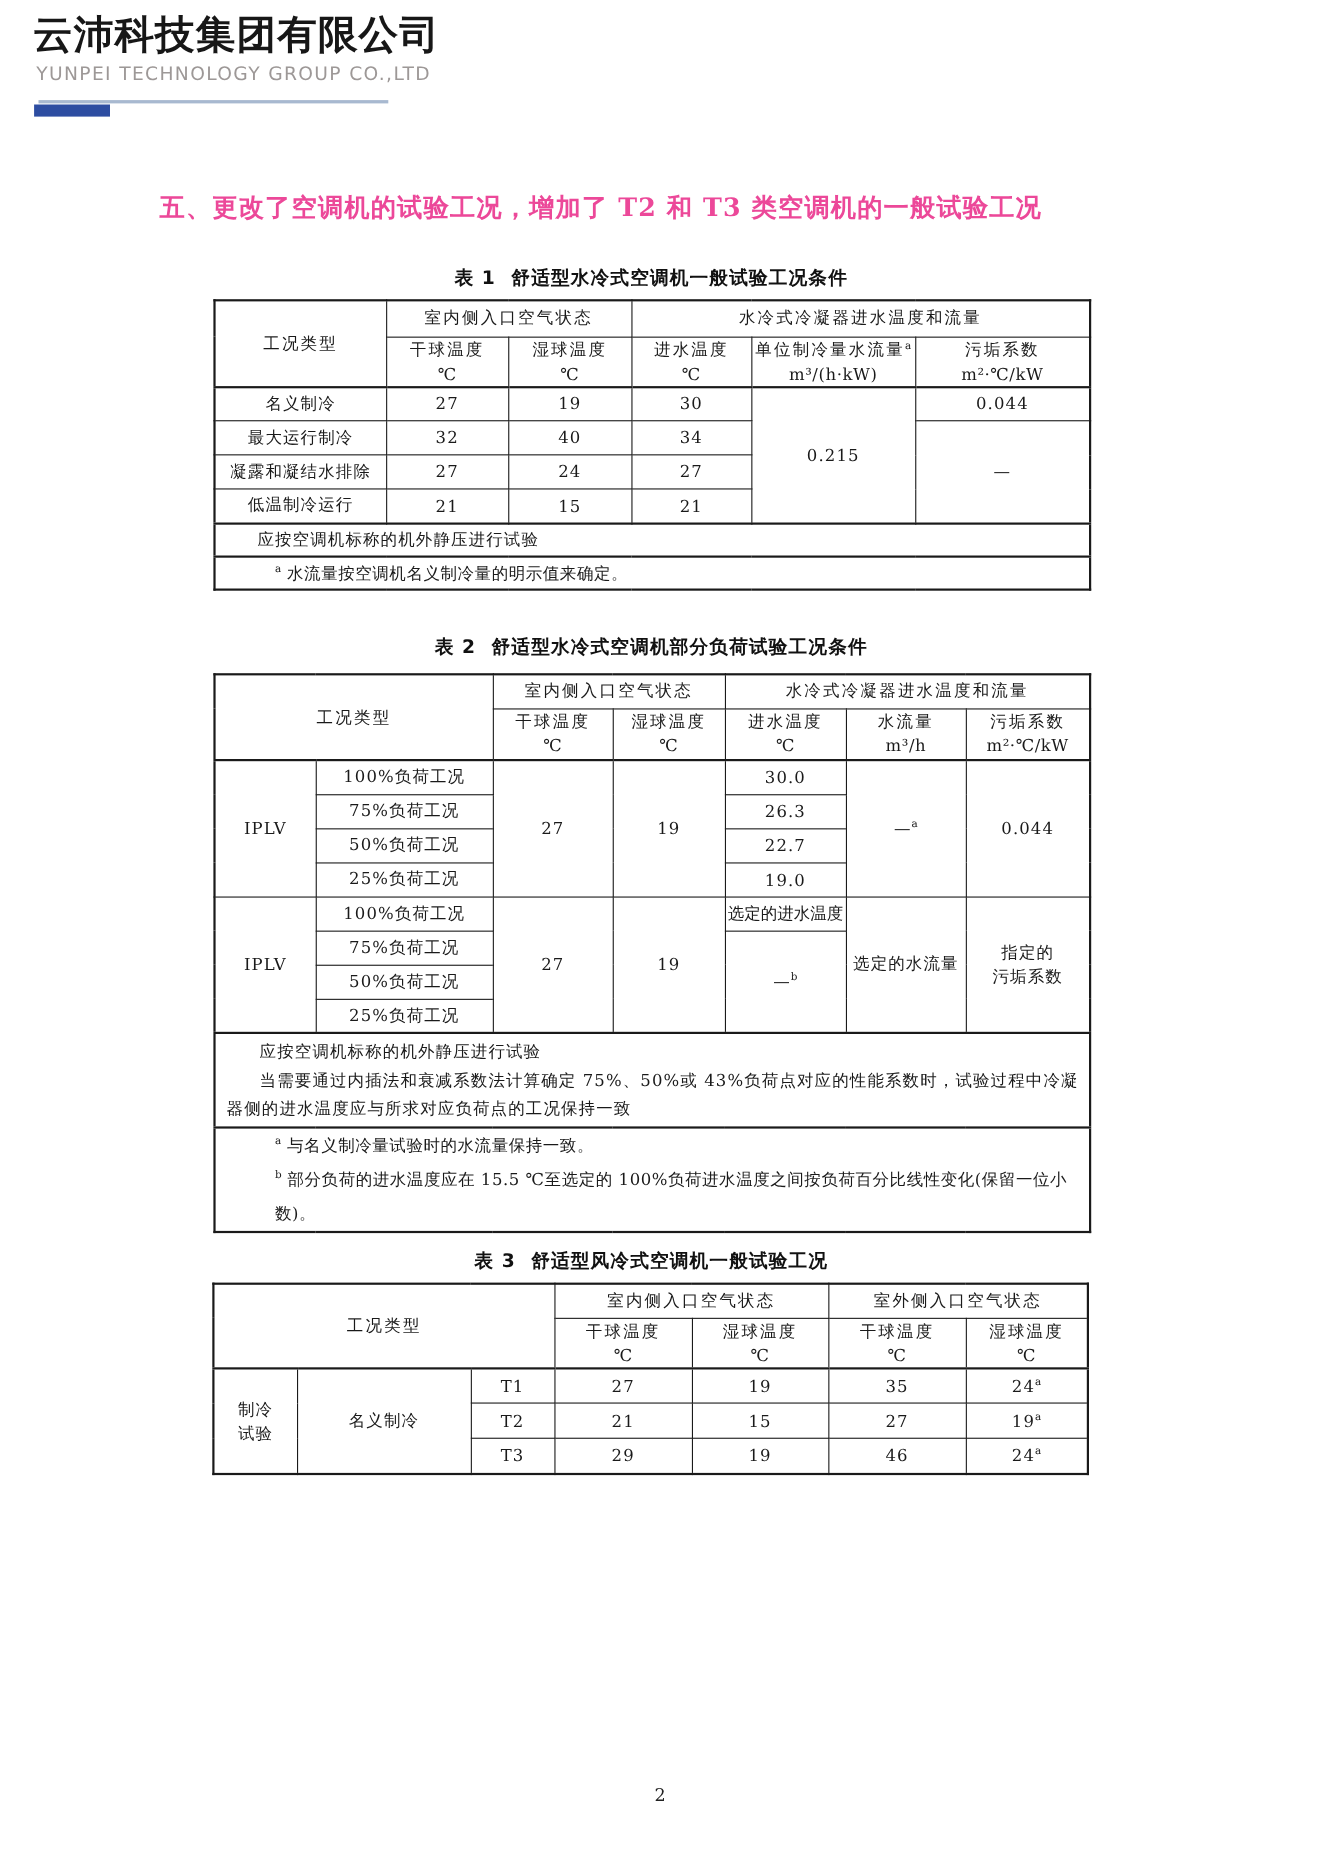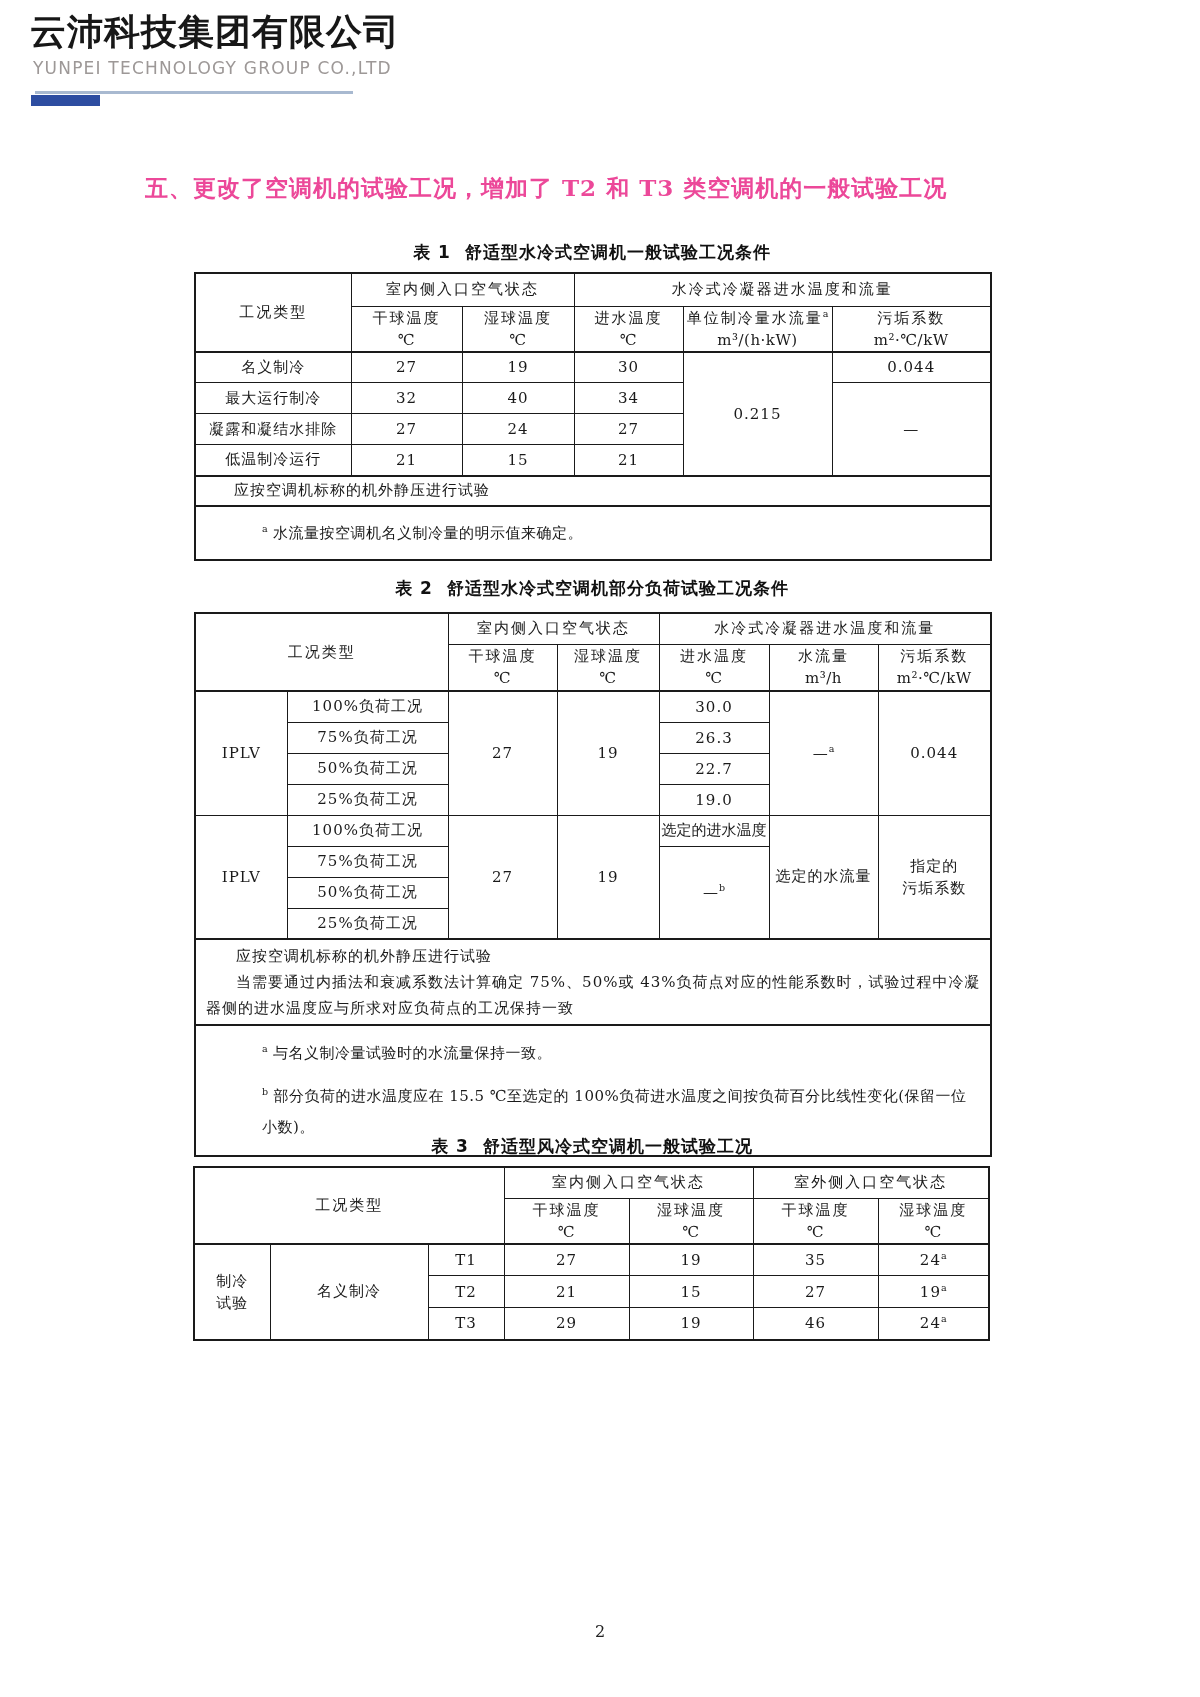--- a/index.html
+++ b/index.html
@@ -41,21 +41,21 @@
   table.tbl td {
     border:1px solid #1a1a1a; text-align:center; vertical-align:middle;
     padding:0 2px; letter-spacing:1px; overflow:hidden;
   }
   table.tbl td.hd { letter-spacing:2px; }
   table.tbl td .u { letter-spacing:0.5px; }
   tr.body-first td { border-top:2px solid #1a1a1a; }
   tr.note-row td { border-top:2px solid #1a1a1a; text-align:left; }
   tr.fn-row td { border-top:2px solid #1a1a1a; text-align:left; }
   .note-p { margin:0; padding:0 6px 0 8px; text-indent:30px; line-height:26px; }
-  .fn-p { margin:12px; padding-left:52px; line-height:31px; letter-spacing:0.5px; }
+  .fn-p { margin:0; padding-left:52px; line-height:31px; letter-spacing:0.5px; }
   sup.mark { font-size:9.5px; vertical-align:super; line-height:0; letter-spacing:0; }
   .two-line div { line-height:22px; }
   
   .page-num { position:absolute; left:0; right:0; top:1622px; text-align:center; font-size:16px; color:#222; }
 </style>
 </head>
 <body>
 
 <div class="logo-cn">云沛科技集团有限公司</div>
 <div class="logo-en">YUNPEI TECHNOLOGY GROUP CO.,LTD</div>

